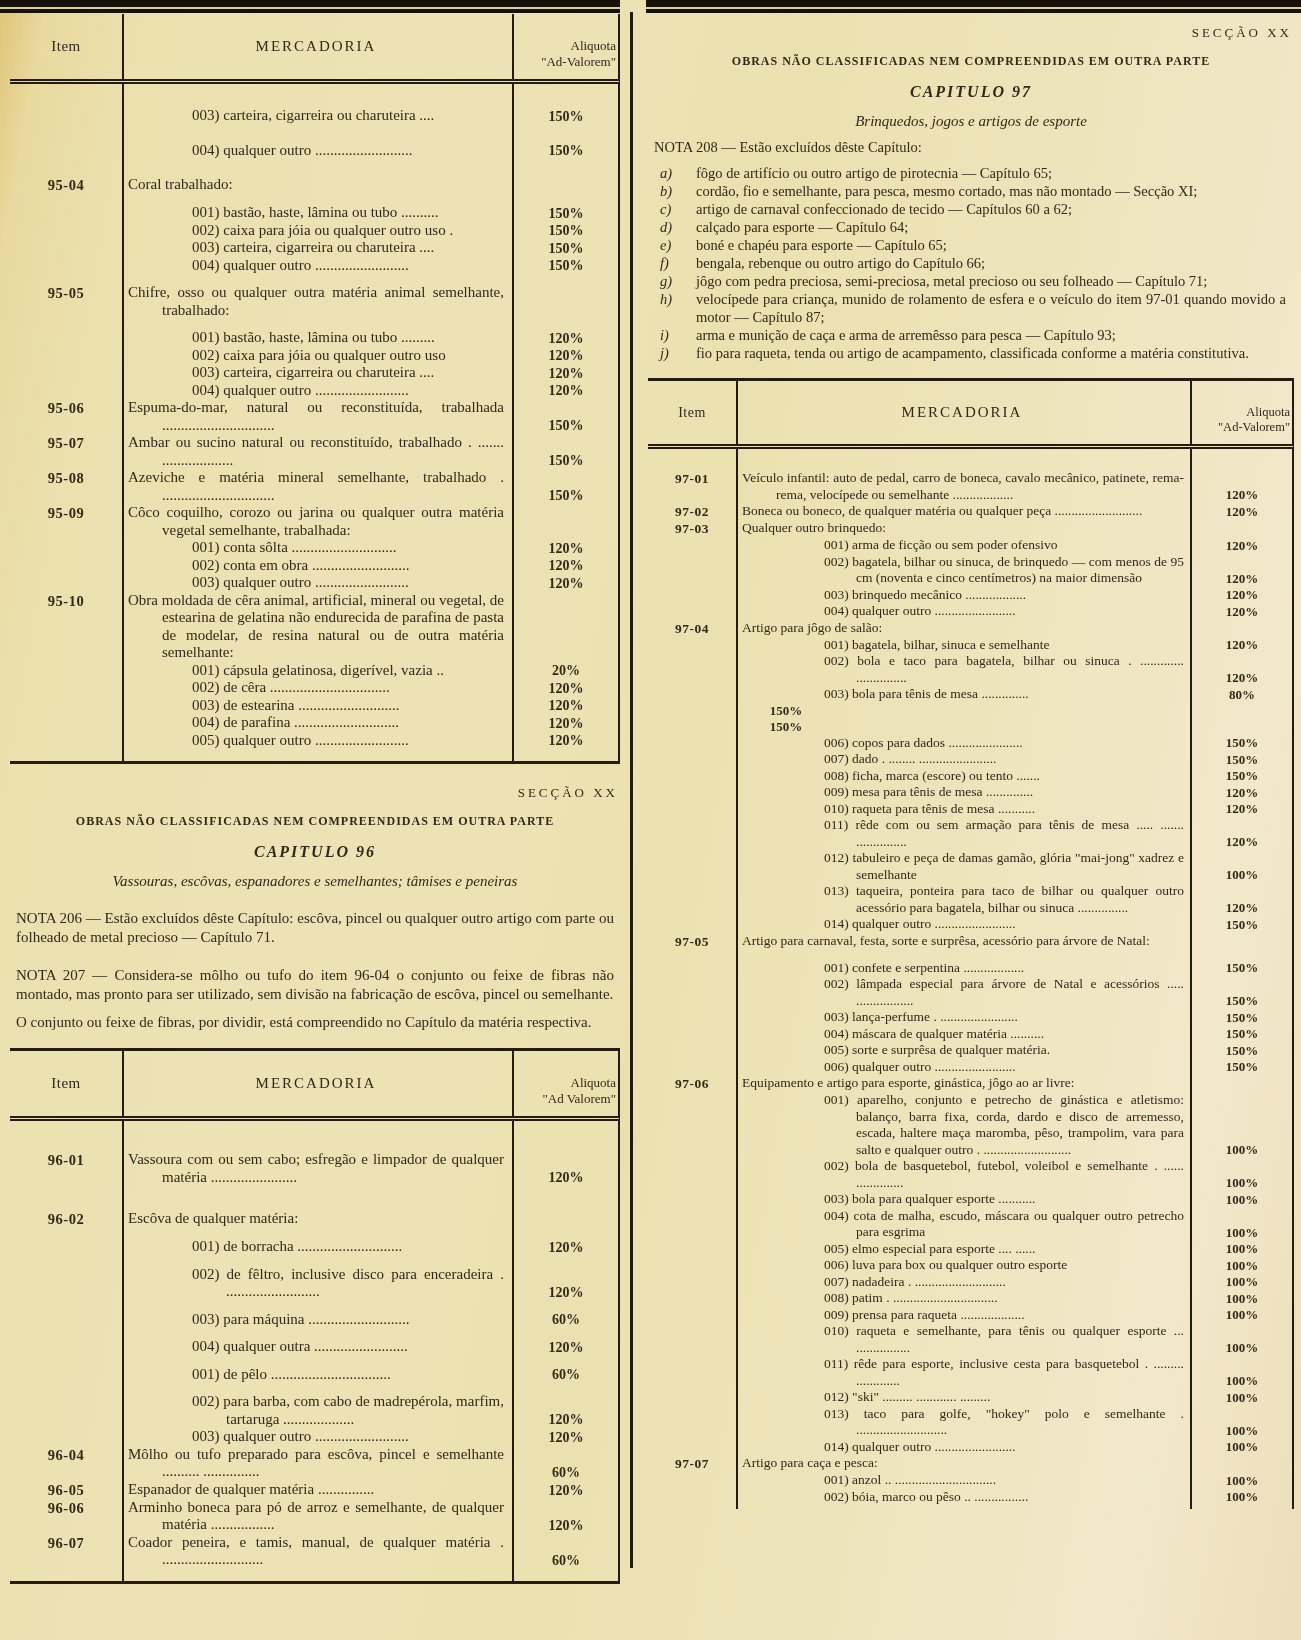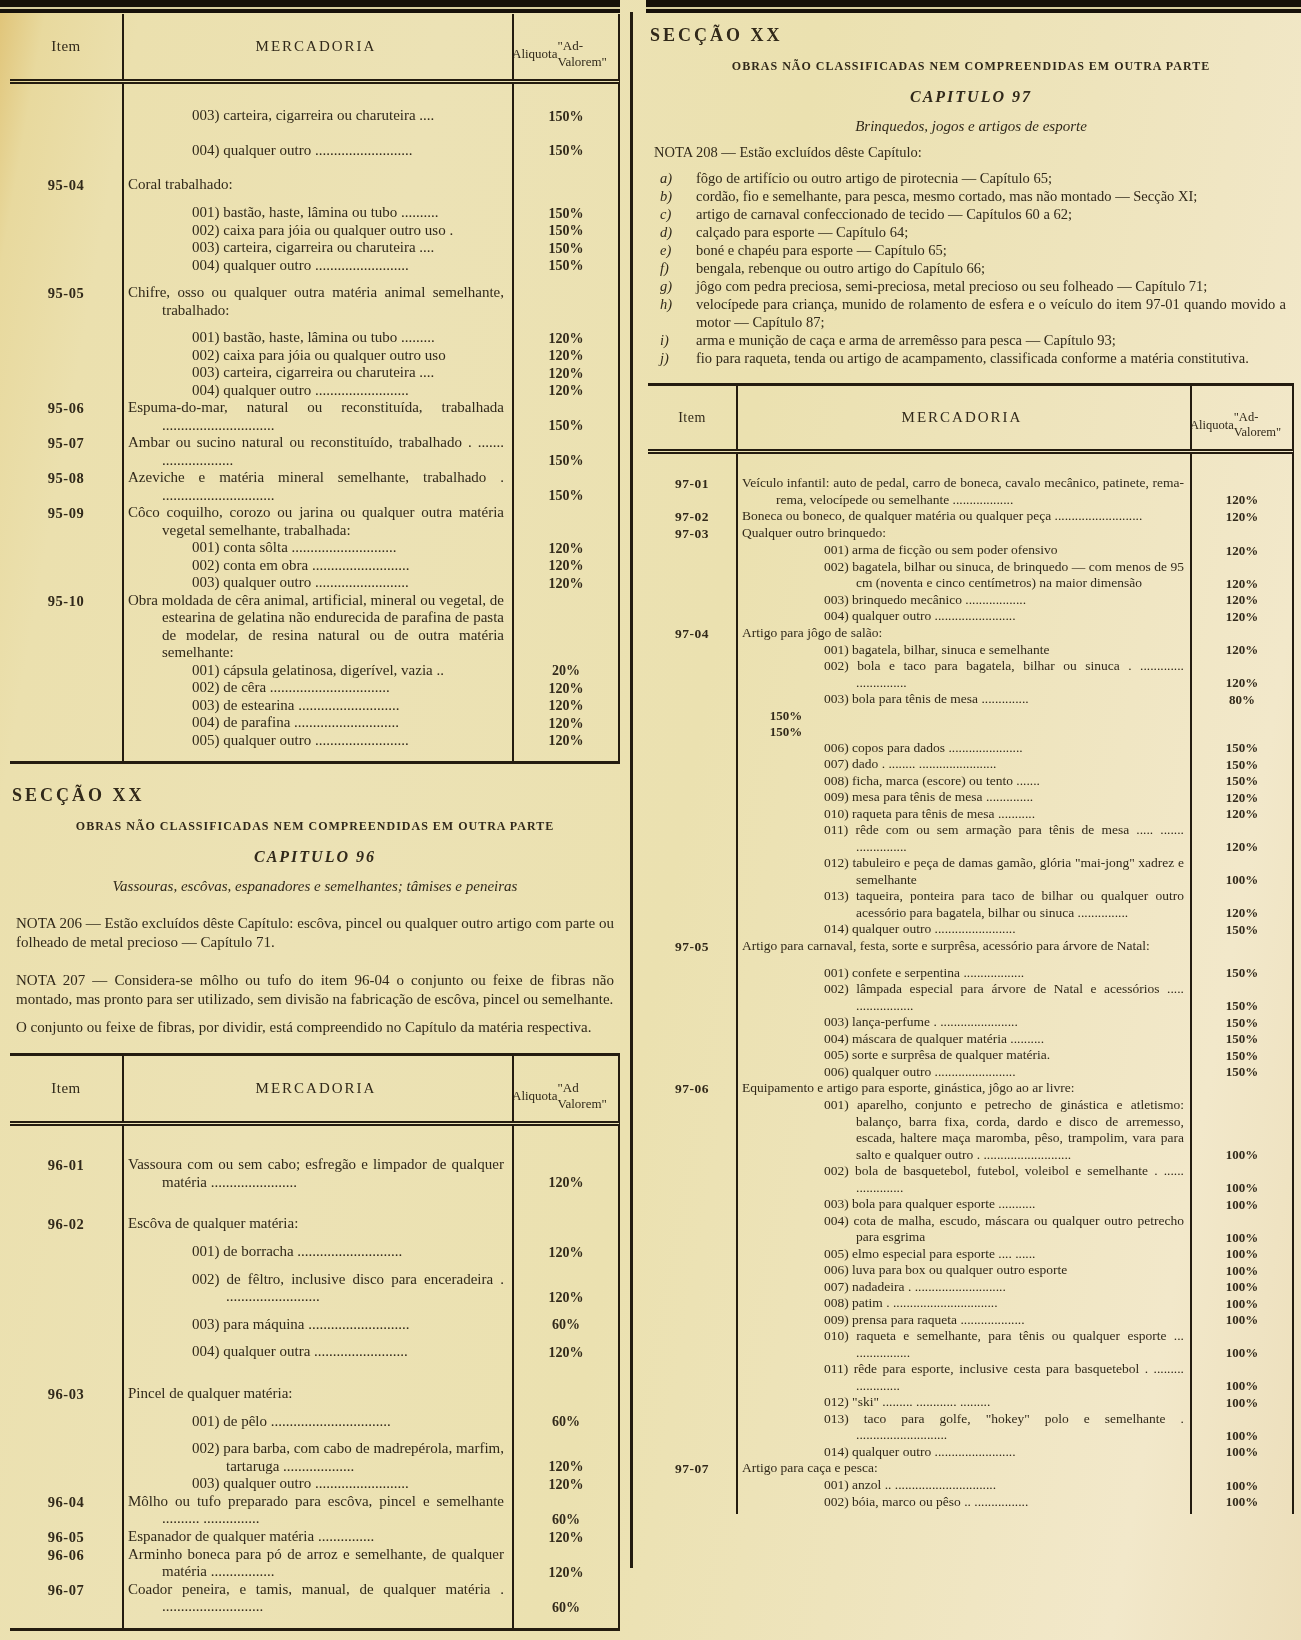--- a/index.html
+++ b/index.html
@@ -20,39 +20,39 @@
   
   .dtable{margin-top:14px;}
   .thead{display:flex;position:relative;min-height:62px;border-bottom:5px double #241c10;border-right:2px solid #241c10;}
   .rule-top .thead{border-top:3px solid #241c10;}
   .thead::before,.tbody::before{content:'';position:absolute;left:112px;top:0;bottom:0;width:2px;background:#241c10;}
   .thead::after,.tbody::after{content:'';position:absolute;right:104px;top:0;bottom:0;width:2px;background:#241c10;}
   .rt .thead::before,.rt .tbody::before{left:88px;}
   .rt .thead::after,.rt .tbody::after{right:100px;}
   .th-item{width:112px;display:flex;align-items:center;justify-content:center;font-size:15px;letter-spacing:.5px;}
   .th-merc{flex:1;display:flex;align-items:center;justify-content:center;font-size:15px;letter-spacing:2px;}
-  .th-aliq{width:104px;display:flex;flex-direction:row;justify-content:space-between;align-items:center;padding:8px 2px 9px;font-size:13px;margin-top:16px;}
+  .th-aliq{width:104px;display:flex;flex-direction:column;justify-content:space-between;align-items:flex-end;padding:8px 2px 9px;font-size:13px;margin-top:16px;}
   .rt .th-item{width:88px;font-size:14px;}
   .rt .th-aliq{width:100px;font-size:12.5px;}
   .tbody{position:relative;border-bottom:3px solid #241c10;border-right:2px solid #241c10;padding:6px 0 12px;}
   .rt .tbody{border-bottom:none;padding:4px 0 4px;}
   .trow{display:flex;}
   .cell-item{width:112px;text-align:center;font-weight:700;font-size:14.5px;letter-spacing:.5px;padding-top:1px;}
   .cell-desc{flex:1;font-size:15px;line-height:17.5px;padding:0 10px 0 40px;text-indent:-34px;text-align:justify;}
   .cell-desc.sub{padding-left:104px;}
   .cell-pct{width:104px;display:flex;align-items:flex-end;justify-content:center;font-size:14px;font-weight:700;}
   .rt .cell-item{width:88px;font-size:13.5px;}
   .rt .cell-desc{font-size:13.5px;line-height:16.5px;padding:0 8px 0 40px;text-indent:-34px;}
   .rt .cell-desc.sub{padding-left:120px;text-indent:-32px;}
   .rt .cell-pct{width:100px;font-size:13px;}
   .g-sm{padding-top:10px;}.g-md{padding-top:17px;}.g-lg{padding-top:24px;}
 
   
   .section{padding:13px 2px 2px;}
-  .sec-title{text-align:left;font-weight:700;font-size:18px;letter-spacing:3px;margin-top:8px;}
+  .sec-title{text-align:right;font-weight:400;font-size:13px;letter-spacing:3px;margin-top:8px;}
   .sec-obras{text-align:center;font-weight:700;font-size:12px;letter-spacing:1px;margin-top:13px;}
   .sec-cap{text-align:center;font-weight:700;font-style:italic;font-size:16px;letter-spacing:2px;margin-top:14px;}
   .sec-sub{text-align:center;font-style:italic;font-size:15px;margin-top:12px;}
   .note{font-size:15px;line-height:19px;text-align:justify;margin-top:19px;padding:0 4px;}
   .note.tight{margin-top:9px;}
   .r-head .sec-title{margin-top:12px;}
   .r-head .note{margin-top:8px;font-size:14.5px;}
   .ex-list{margin-top:7px;padding-right:2px;}
   .ex-row{display:flex;font-size:14.5px;line-height:18px;}
   .ex-letter{width:46px;padding-left:10px;font-style:italic;box-sizing:border-box;}
@@ -247,25 +247,20 @@
         <div class="trow g-sm">
           <div class="cell-item"></div>
           <div class="cell-desc sub">003) para máquina ...........................</div>
           <div class="cell-pct">60%</div>
         </div>
         <div class="trow g-sm">
           <div class="cell-item"></div>
           <div class="cell-desc sub">004) qualquer outra .........................</div>
           <div class="cell-pct">120%</div>
         </div>
-        <div class="trow g-lg">
-          <div class="cell-item">96-03</div>
-          <div class="cell-desc">Pincel de qualquer matéria:</div>
-          <div class="cell-pct"></div>
-        </div>
         <div class="trow g-sm">
           <div class="cell-item"></div>
           <div class="cell-desc sub">001) de pêlo ................................</div>
           <div class="cell-pct">60%</div>
         </div>
         <div class="trow g-sm">
           <div class="cell-item"></div>
           <div class="cell-desc sub">002) para barba, com cabo de madrepérola, marfim, tartaruga ...................</div>
           <div class="cell-pct">120%</div>
         </div>

